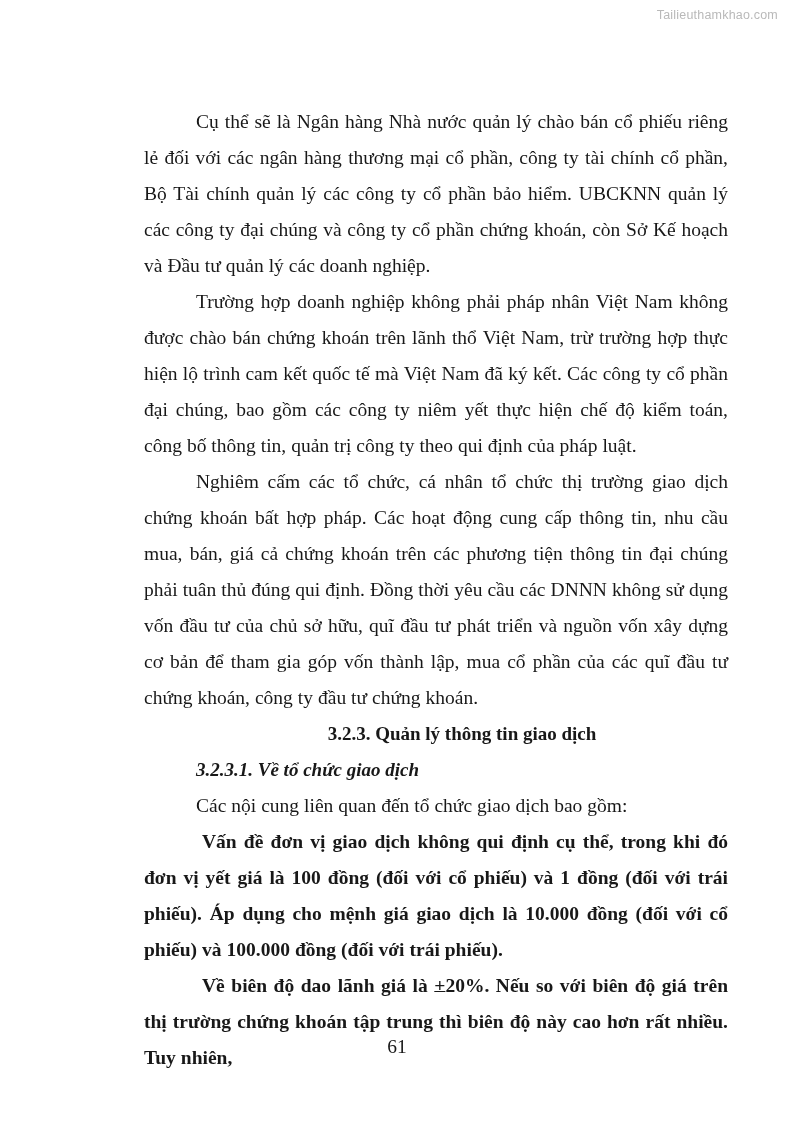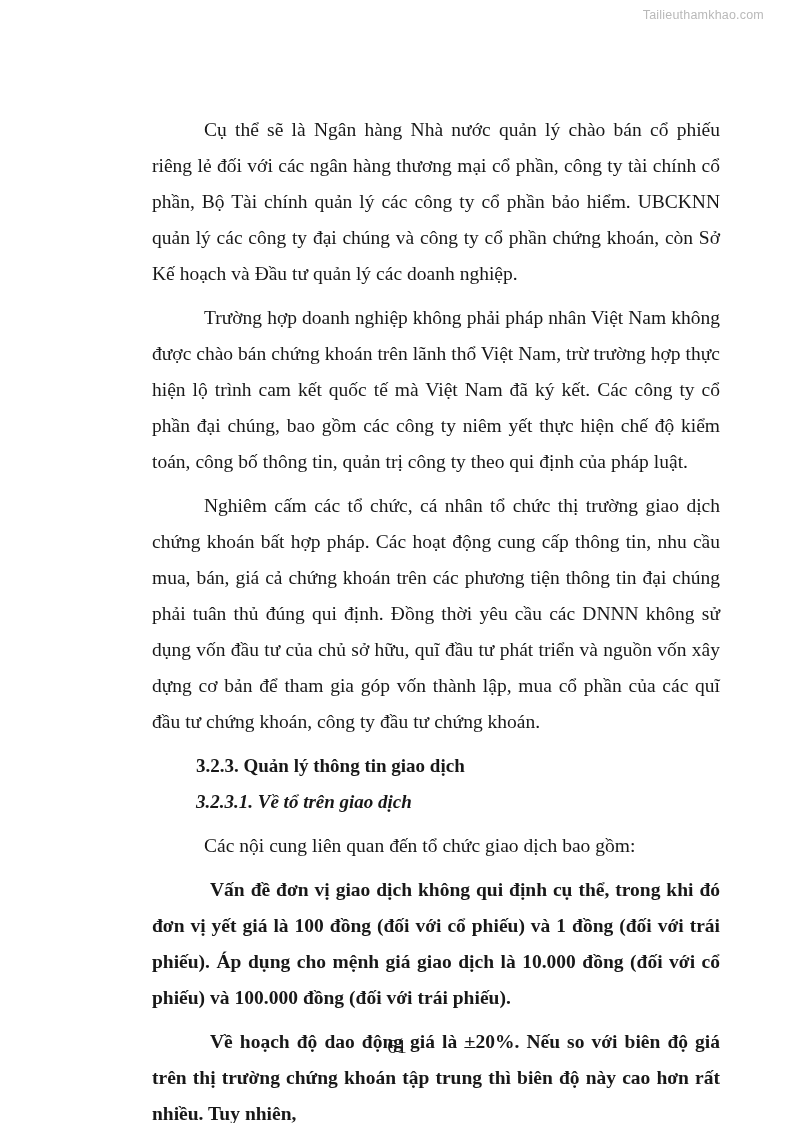--- a/index.html
+++ b/index.html
@@ -19,59 +19,59 @@
 
   .page {
     position: absolute;
     inset: 0;
     background: #ffffff;
   }
 
   .watermark {
     position: absolute;
     top: 8px;
-    right: 30px;
+    right: 16px;
     font-family: "Liberation Sans", "DejaVu Sans", sans-serif;
     font-size: 12.5px;
     letter-spacing: 0.2px;
     color: #b9b9b9;
     user-select: none;
     white-space: nowrap;
   }
 
   .content {
     position: absolute;
     left: 144px;
     top: 104px;
     width: 584px;
   }
 
   p.body-par {
-    margin: 8px;
+    margin: 0;
     font-size: 19.5px;
     line-height: 36px;
     text-align: justify;
     text-justify: inter-word;
     text-indent: 52px;
     hyphens: none;
     word-spacing: 0.1px;
   }
 
   p.body-par.wide-indent {
     text-indent: 58px;
     font-weight: bold;
   }
 
   h3.heading-num {
     margin: 0;
     font-size: 19px;
     line-height: 36px;
     font-weight: bold;
     text-indent: 52px;
-    text-align: left;
+    text-align: center;
   }
 
   h4.heading-sub {
     margin: 0;
     font-size: 19px;
     line-height: 36px;
     font-weight: bold;
     font-style: italic;
     text-indent: 52px;
     text-align: left;
@@ -102,25 +102,25 @@
   <div class="content">
 
     <p class="body-par">Cụ thể sẽ là Ngân hàng Nhà nước quản lý chào bán cổ phiếu riêng lẻ đối với các ngân hàng thương mại cổ phần, công ty tài chính cổ phần, Bộ Tài chính quản lý các công ty cổ phần bảo hiểm. UBCKNN quản lý các công ty đại chúng và công ty cổ phần chứng khoán, còn Sở Kế hoạch và Đầu tư quản lý các doanh nghiệp.</p>
 
     <p class="body-par">Trường hợp doanh nghiệp không phải pháp nhân Việt Nam không được chào bán chứng khoán trên lãnh thổ Việt Nam, trừ trường hợp thực hiện lộ trình cam kết quốc tế mà Việt Nam đã ký kết. Các công ty cổ phần đại chúng, bao gồm các công ty niêm yết thực hiện chế độ kiểm toán, công bố thông tin, quản trị công ty theo qui định của pháp luật.</p>
 
     <p class="body-par">Nghiêm cấm các tổ chức, cá nhân tổ chức thị trường giao dịch chứng khoán bất hợp pháp. Các hoạt động cung cấp thông tin, nhu cầu mua, bán, giá cả chứng khoán trên các phương tiện thông tin đại chúng phải tuân thủ đúng qui định. Đồng thời yêu cầu các DNNN không sử dụng vốn đầu tư của chủ sở hữu, quĩ đầu tư phát triển và nguồn vốn xây dựng cơ bản để tham gia góp vốn thành lập, mua cổ phần của các quĩ đầu tư chứng khoán, công ty đầu tư chứng khoán.</p>
 
     <h3 class="heading-num">3.2.3. Quản lý thông tin giao dịch</h3>
 
-    <h4 class="heading-sub">3.2.3.1. Về tổ trên giao dịch</h4>
+    <h4 class="heading-sub">3.2.3.1. Về tổ chức giao dịch</h4>
 
     <p class="body-par">Các nội cung liên quan đến tổ chức giao dịch bao gồm:</p>
 
     <p class="body-par wide-indent">Vấn đề đơn vị giao dịch không qui định cụ thể, trong khi đó đơn vị yết giá là 100 đồng (đối với cổ phiếu) và 1 đồng (đối với trái phiếu). Áp dụng cho mệnh giá giao dịch là 10.000 đồng (đối với cổ phiếu) và 100.000 đồng (đối với trái phiếu).</p>
 
-    <p class="body-par wide-indent"><span>Về hoạch độ dao động giá là </span><span class="pm">+</span><span>20%. Nếu so với biên độ giá trên thị trường chứng khoán tập trung thì biên độ này cao hơn rất nhiều. Tuy nhiên,</span></p>
+    <p class="body-par wide-indent"><span>Về biên độ dao lãnh giá là </span><span class="pm">+</span><span>20%. Nếu so với biên độ giá trên thị trường chứng khoán tập trung thì biên độ này cao hơn rất nhiều. Tuy nhiên,</span></p>
 
   </div>
 
   <div class="page-number">61</div>
 
 </div>
 
 </body></html>

